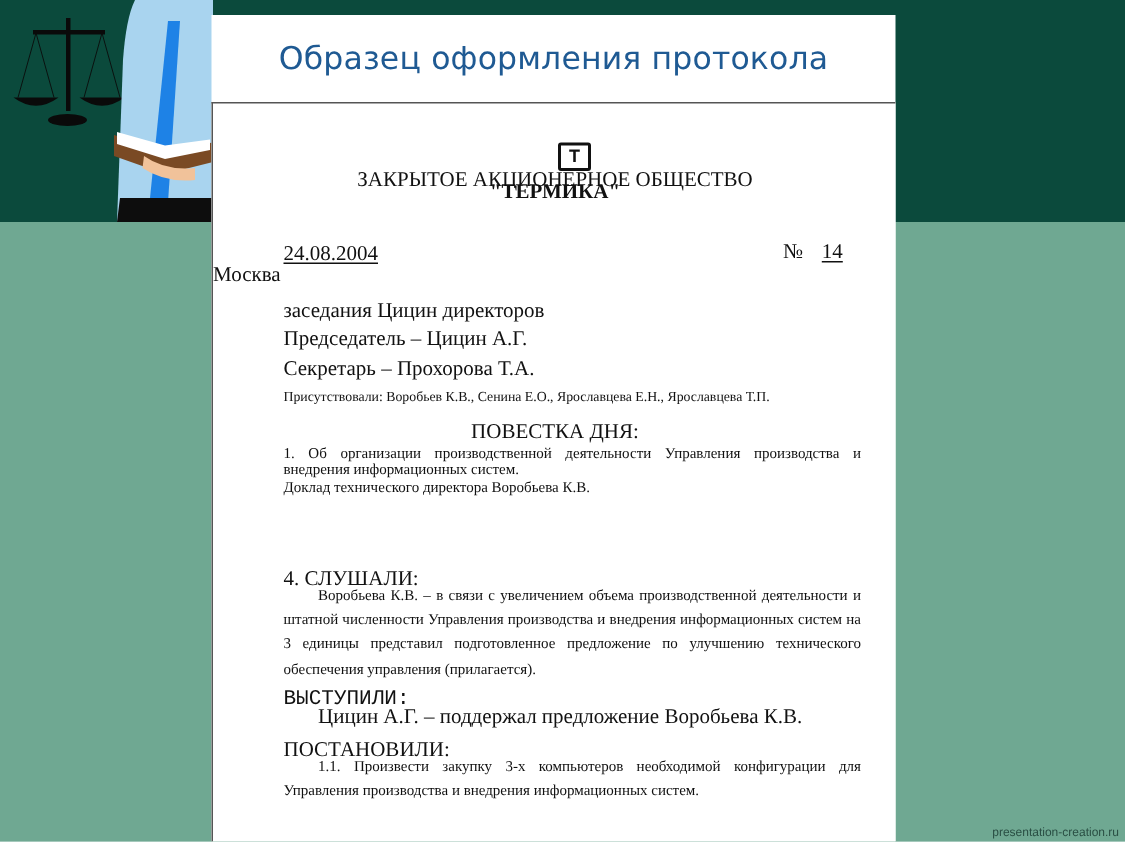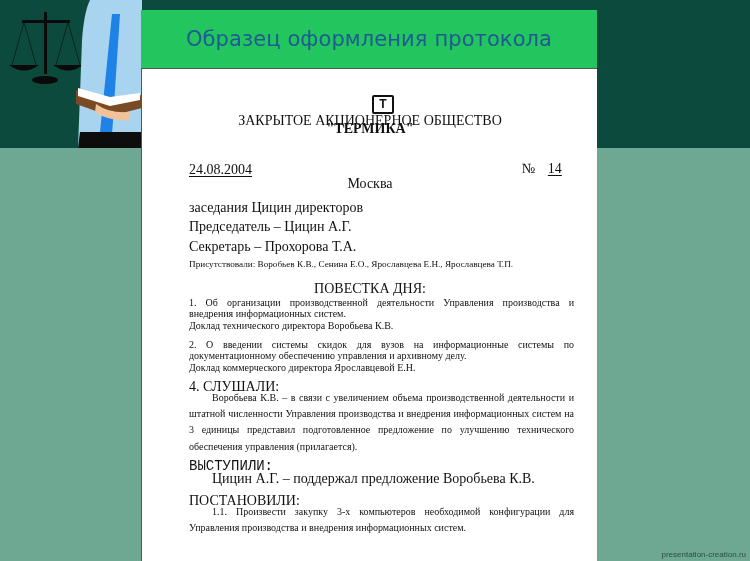--- a/index.html
+++ b/index.html
@@ -1,20 +1,20 @@
 <!DOCTYPE html>
 <html><head>
 <meta charset="utf-8">
 <style>
   html, body { margin:0; padding:0; }
   body { width:750px; height:561px; position:relative; overflow:hidden; background:#6fa892; font-family:"Liberation Serif", serif; }
   .top-band { position:absolute; left:0; top:0; width:750px; height:148px; background:#0b4a3c; }
   .bottom-band { position:absolute; left:0; top:148px; width:750px; height:413px; background:#6fa892; }
   .illus { position:absolute; left:0; top:0; width:142px; height:148px; }
-  .panel { position:absolute; left:141px; top:10px; width:456px; height:551px; background:#22c55e; }
+  .panel { position:absolute; left:141px; top:10px; width:456px; height:551px; background:#ffffff; }
   .title-area { position:absolute; left:0; top:0; width:456px; height:58px; display:flex; align-items:center; justify-content:center; }
   .slide-title { font-family:"DejaVu Sans", sans-serif; font-size:21px; color:#1f5a93; letter-spacing:0.1px; }
   .doc { position:absolute; left:0; top:58px; width:456px; height:493px; border-top:1.5px solid #555; border-left:1.5px solid #555; box-sizing:border-box; background:#fff; color:#111; }
   .doc .c { position:absolute; font-size:14px; white-space:nowrap; }
   .logo { position:absolute; left:230px; top:26px; width:18px; height:15px; border:2px solid #111; border-radius:2px; font-family:"Liberation Sans", sans-serif; font-weight:bold; font-size:12px; line-height:15px; text-align:center; }
   .org { left:0; width:456px; text-align:center; font-size:7px; top:44px; }
   .orgname { left:0; width:456px; text-align:center; font-size:9px; top:52px; font-weight:bold; }
   .ptitle { left:0; width:456px; text-align:center; font-size:9.5px; top:70px; letter-spacing:0.3px; }
   .u { text-decoration:underline; text-underline-offset:2px; }
   .para { position:absolute; left:47px; width:385px; font-size:10px; line-height:11.3px; text-align:justify; }
@@ -58,36 +58,32 @@
   <div class="doc">
     <div class="logo">Т</div>
     <div class="c org">ЗАКРЫТОЕ АКЦИОНЕРНОЕ ОБЩЕСТВО</div>
     <div class="c orgname">"ТЕРМИКА"</div>
 
     <div class="c u" style="left:47px; top:93px;">24.08.2004</div>
     <div class="c" style="left:380px; top:92px;">
       <span>№</span>
       <span class="u" style="display:inline-block; width:32px; text-align:center;">14</span>
     </div>
-    <div class="c" style="left:0; width:456px; text-align:center; top:107px;">Москва</div>
+    <div class="c" style="left:0; width:456px; top:107px;">Москва</div>
 
     <div class="c" style="left:47px; top:131px;">заседания Цицин директоров</div>
     <div class="c" style="left:47px; top:150px;">Председатель – Цицин А.Г.</div>
     <div class="c" style="left:47px; top:170px;">Секретарь – Прохорова Т.А.</div>
     <div class="c" style="left:0; width:456px; text-align:center; top:212px;">ПОВЕСТКА ДНЯ:</div>
 
     <div class="c" style="left:47px; top:190px; font-size:9.2px;">Присутствовали:  Воробьев К.В., Сенина Е.О., Ярославцева Е.Н., Ярославцева Т.П.</div>
 
     <div class="para" style="top:228px;">
       <div>1. Об организации производственной деятельности Управления производства и внедрения информационных систем.</div>
       <div>Доклад технического директора Воробьева К.В.</div>
-    </div>
-    <div class="para" style="top:270px;">
-      <div>2. О введении системы скидок для вузов на информационные системы по документационному обеспечению управления и архивному делу.</div>
-      <div>Доклад коммерческого директора Ярославцевой Е.Н.</div>
     </div>
 
     <div class="c" style="left:47px; top:310px;">4. СЛУШАЛИ:</div>
     <div class="para indent body-lh" style="top:321px;">Воробьева К.В. – в связи с увеличением объема производственной деятельности и штатной численности Управления производства и внедрения информационных систем на 3 единицы представил подготовленное предложение по улучшению технического обеспечения управления (прилагается).</div>
 
     <div class="c" style="left:47px; top:389px;font-family:Liberation Mono, monospace;">ВЫСТУПИЛИ:</div>
     <div class="c" style="left:70px; top:402px;">Цицин А.Г. – поддержал предложение Воробьева К.В.</div>
 
     <div class="c" style="left:47px; top:424px;">ПОСТАНОВИЛИ:</div>
     <div class="para indent body-lh" style="top:435px;">1.1. Произвести закупку 3-х компьютеров необходимой конфигурации для Управления производства и внедрения информационных систем.</div>

